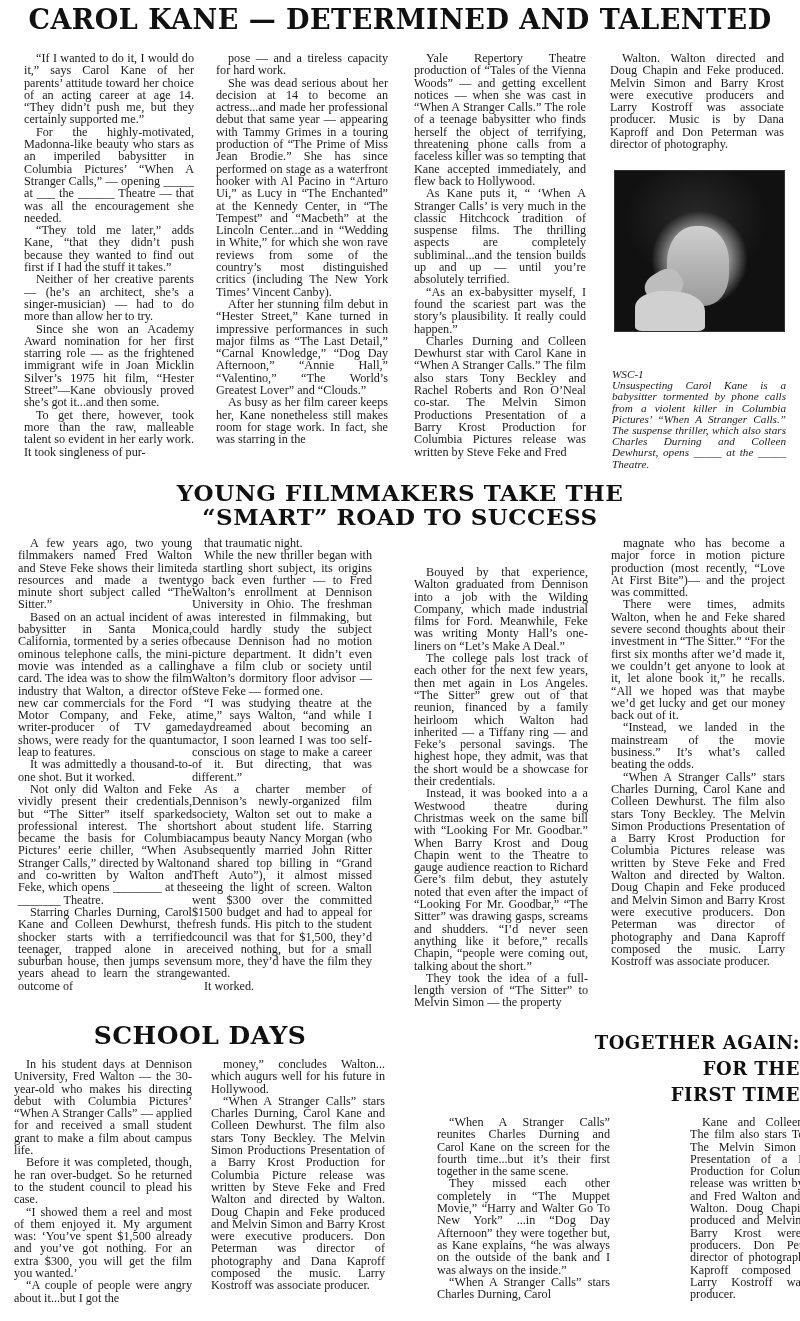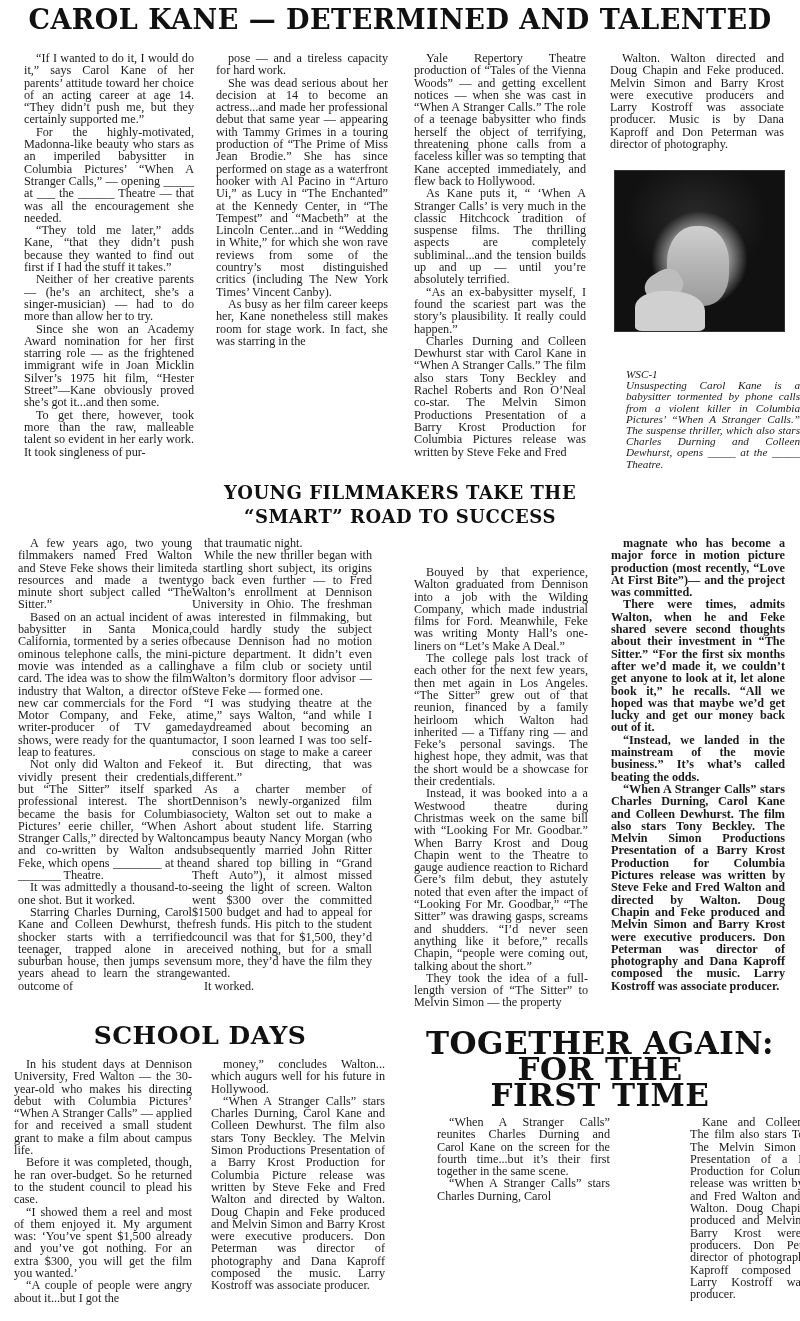--- a/index.html
+++ b/index.html
@@ -15,39 +15,40 @@
                        radial-gradient(ellipse 60% 55% at 48% 30%, #2a2a2a 0%, #111 70%),
                        #222;
            border: 1px solid #333; overflow: hidden; }
   .photo .face { position: absolute; left: 52px; top: 55px; width: 62px; height: 80px; border-radius: 45% 45% 40% 40%;
                  background: linear-gradient(#cfcfcf, #9a9a9a); }
   .photo .hand { position: absolute; left: 20px; top: 120px; width: 70px; height: 40px; border-radius: 40% 50% 10% 10%;
                  background: #d0d0d0; }
   .photo .phone { position: absolute; left: 30px; top: 100px; width: 38px; height: 30px; border-radius: 40%;
                   background: #bdbdbd; transform: rotate(-30deg); }
   .caption { position: absolute; left: 612px; top: 369px; width: 174px; font-style: italic;
-             font-size: 11.2px; line-height: 11.2px; text-align: justify; margin-left: 14px; }
+             font-size: 11.2px; line-height: 11.2px; text-align: justify; }
   .caption .code { display: block; }
 </style>
 </head>
 <body>
 
 <div class="headline" style="left:0; top:6px; width:800px; font-size:27px;">CAROL KANE — DETERMINED AND TALENTED</div>
 
 <div class="col" style="left:24px; top:52px; width:170px;">
     <p>“If I wanted to do it, I would do it,” says Carol Kane of her parents’ attitude toward her choice of an acting career at age 14. “They didn’t push me, but they certainly supported me.”</p>
     <p>For the highly-motivated, Madonna-like beauty who stars as an imperiled babysitter in Columbia Pictures’ “When A Stranger Calls,” — opening _____ at ___ the ______ Theatre — that was all the encouragement she needed.</p>
     <p>“They told me later,” adds Kane, “that they didn’t push because they wanted to find out first if I had the stuff it takes.”</p>
     <p>Neither of her creative parents — (he’s an architect, she’s a singer-musician) — had to do more than allow her to try.</p>
     <p>Since she won an Academy Award nomination for her first starring role — as the frightened immigrant wife in Joan Micklin Silver’s 1975 hit film, “Hester Street”—Kane obviously proved she’s got it...and then some.</p>
     <p>To get there, however, took more than the raw, malleable talent so evident in her early work. It took singleness of pur-</p>
   </div>
 <div class="col" style="left:216px; top:52px; width:172px;">
     <p>pose — and a tireless capacity for hard work.</p>
     <p>She was dead serious about her decision at 14 to become an actress...and made her professional debut that same year — appearing with Tammy Grimes in a touring production of “The Prime of Miss Jean Brodie.” She has since performed on stage as a waterfront hooker with Al Pacino in “Arturo Ui,” as Lucy in “The Enchanted” at the Kennedy Center, in “The Tempest” and “Macbeth” at the Lincoln Center...and in “Wedding in White,” for which she won rave reviews from some of the country’s most distinguished critics (including The New York Times’ Vincent Canby).</p>
+    <p>After her stunning film debut in “Hester Street,” Kane turned in impressive performances in such major films as “The Last Detail,” “Carnal Knowledge,” “Dog Day Afternoon,” “Annie Hall,” “Valentino,” “The World’s Greatest Lover” and “Clouds.”</p>
     <p>As busy as her film career keeps her, Kane nonetheless still makes room for stage work. In fact, she was starring in the</p>
   </div>
 <div class="col" style="left:414px; top:52px; width:172px;">
     <p>Yale Repertory Theatre production of “Tales of the Vienna Woods” — and getting excellent notices — when she was cast in “When A Stranger Calls.” The role of a teenage babysitter who finds herself the object of terrifying, threatening phone calls from a faceless killer was so tempting that Kane accepted immediately, and flew back to Hollywood.</p>
     <p>As Kane puts it, “ ‘When A Stranger Calls’ is very much in the classic Hitchcock tradition of suspense films. The thrilling aspects are completely subliminal...and the tension builds up and up — until you’re absolutely terrified.</p>
     <p>“As an ex-babysitter myself, I found the scariest part was the story’s plausibility. It really could happen.”</p>
     <p>Charles Durning and Colleen Dewhurst star with Carol Kane in “When A Stranger Calls.” The film also stars Tony Beckley and Rachel Roberts and Ron O’Neal co-star. The Melvin Simon Productions Presentation of a Barry Krost Production for Columbia Pictures release was written by Steve Feke and Fred</p>
   </div>
 <div class="col" style="left:610px; top:52px; width:174px;">
     <p>Walton. Walton directed and Doug Chapin and Feke produced. Melvin Simon and Barry Krost were executive producers and Larry Kostroff was associate producer. Music is by Dana Kaproff and Don Peterman was director of photography.</p>
@@ -56,70 +57,71 @@
 <div class="photo">
   <div class="face"></div>
   <div class="phone"></div>
   <div class="hand"></div>
 </div>
 <div class="caption">
   <span class="code">WSC-1</span>
   <span>Unsuspecting Carol Kane is a babysitter tormented by phone calls from a violent killer in Columbia Pictures’ “When A Stranger Calls.” The suspense thriller, which also stars Charles Durning and Colleen Dewhurst, opens _____ at the _____ Theatre.</span>
 </div>
 
-<div class="headline" style="left:0; top:481px; width:800px; font-size:18px; line-height:24px;">
+<div class="headline" style="left:0; top:481px; width:800px; font-size:23px; line-height:24px;">
   <div>YOUNG FILMMAKERS TAKE THE</div>
   <div>“SMART” ROAD TO SUCCESS</div>
 </div>
 
 <div class="col" style="left:18px; top:537px; width:174px;">
     <p>A few years ago, two young filmmakers named Fred Walton and Steve Feke shows their limited resources and made a twenty minute short subject called “The Sitter.”</p>
     <p>Based on an actual incident of a babysitter in Santa Monica, California, tormented by a series of ominous telephone calls, the mini-movie was intended as a calling card. The idea was to show the film industry that Walton, a director of new car commercials for the Ford Motor Company, and Feke, a writer-producer of TV game shows, were ready for the quantum leap to features.</p>
+    <p>It was admittedly a thousand-to-one shot. But it worked.</p>
     <p>Not only did Walton and Feke vividly present their credentials, but “The Sitter” itself sparked professional interest. The short became the basis for Columbia Pictures’ eerie chiller, “When A Stranger Calls,” directed by Walton and co-written by Walton and Feke, which opens ________ at the _______ Theatre.</p>
-    <p>It was admittedly a thousand-to-one shot. But it worked.</p>
     <p>Starring Charles Durning, Carol Kane and Colleen Dewhurst, the shocker starts with a terrified teenager, trapped alone in a suburban house, then jumps seven years ahead to learn the strange outcome of</p>
   </div>
 <div class="col" style="left:192px; top:537px; width:180px;">
     <p>that traumatic night.</p>
     <p>While the new thriller began with a startling short subject, its origins go back even further — to Fred Walton’s enrollment at Dennison University in Ohio. The freshman was interested in filmmaking, but could hardly study the subject because Dennison had no motion picture department. It didn’t even have a film club or society until Walton’s dormitory floor advisor — Steve Feke — formed one.</p>
     <p>“I was studying theatre at the time,” says Walton, “and while I daydreamed about becoming an actor, I soon learned I was too self-conscious on stage to make a career of it. But directing, that was different.”</p>
     <p>As a charter member of Dennison’s newly-organized film society, Walton set out to make a short about student life. Starring campus beauty Nancy Morgan (who subsequently married John Ritter and shared top billing in “Grand Theft Auto”), it almost missed seeing the light of screen. Walton went $300 over the committed $1500 budget and had to appeal for fresh funds. His pitch to the student council was that for $1,500, they’d received nothing, but for a small sum more, they’d have the film they wanted.</p>
     <p>It worked.</p>
   </div>
 <div class="col" style="left:414px; top:566px; width:174px;">
     <p>Bouyed by that experience, Walton graduated from Dennison into a job with the Wilding Company, which made industrial films for Ford. Meanwhile, Feke was writing Monty Hall’s one-liners on “Let’s Make A Deal.”</p>
     <p>The college pals lost track of each other for the next few years, then met again in Los Angeles. “The Sitter” grew out of that reunion, financed by a family heirloom which Walton had inherited — a Tiffany ring — and Feke’s personal savings. The highest hope, they admit, was that the short would be a showcase for their credentials.</p>
     <p>Instead, it was booked into a a Westwood theatre during Christmas week on the same bill with “Looking For Mr. Goodbar.” When Barry Krost and Doug Chapin went to the Theatre to gauge audience reaction to Richard Gere’s film debut, they astutely noted that even after the impact of “Looking For Mr. Goodbar,” “The Sitter” was drawing gasps, screams and shudders. “I’d never seen anything like it before,” recalls Chapin, “people were coming out, talking about the short.”</p>
     <p>They took the idea of a full-length version of “The Sitter” to Melvin Simon — the property</p>
   </div>
-<div class="col" style="left:611px; top:537px; width:174px;font-weight:bold;">
+<div class="col" style="left:611px; top:537px; width:174px;">
     <p>magnate who has become a major force in motion picture production (most recently, “Love At First Bite”)— and the project was committed.</p>
     <p>There were times, admits Walton, when he and Feke shared severe second thoughts about their investment in “The Sitter.” “For the first six months after we’d made it, we couldn’t get anyone to look at it, let alone book it,” he recalls. “All we hoped was that maybe we’d get lucky and get our money back out of it.</p>
     <p>“Instead, we landed in the mainstream of the movie business.” It’s what’s called beating the odds.</p>
     <p>“When A Stranger Calls” stars Charles Durning, Carol Kane and Colleen Dewhurst. The film also stars Tony Beckley. The Melvin Simon Productions Presentation of a Barry Krost Production for Columbia Pictures release was written by Steve Feke and Fred Walton and directed by Walton. Doug Chapin and Feke produced and Melvin Simon and Barry Krost were executive producers. Don Peterman was director of photography and Dana Kaproff composed the music. Larry Kostroff was associate producer.</p>
   </div>
 
 <div class="headline" style="left:0; top:1023px; width:400px; font-size:25px;">SCHOOL DAYS</div>
 
 <div class="col" style="left:14px; top:1058px; width:178px;">
     <p>In his student days at Dennison University, Fred Walton — the 30-year-old who makes his directing debut with Columbia Pictures’ “When A Stranger Calls” — applied for and received a small student grant to make a film about campus life.</p>
     <p>Before it was completed, though, he ran over-budget. So he returned to the student council to plead his case.</p>
     <p>“I showed them a reel and most of them enjoyed it. My argument was: ‘You’ve spent $1,500 already and you’ve got nothing. For an extra $300, you will get the film you wanted.’</p>
     <p>“A couple of people were angry about it...but I got the</p>
   </div>
 <div class="col" style="left:211px; top:1058px; width:174px;">
     <p>money,” concludes Walton... which augurs well for his future in Hollywood.</p>
     <p>“When A Stranger Calls” stars Charles Durning, Carol Kane and Colleen Dewhurst. The film also stars Tony Beckley. The Melvin Simon Productions Presentation of a Barry Krost Production for Columbia Picture release was written by Steve Feke and Fred Walton and directed by Walton. Doug Chapin and Feke produced and Melvin Simon and Barry Krost were executive producers. Don Peterman was director of photography and Dana Kaproff composed the music. Larry Kostroff was associate producer.</p>
   </div>
 
-<div class="headline" style="left:400px; top:1030px; width:400px; font-size:31px; line-height:26px;">
+<div class="headline" style="left:400px; top:1030px; width:400px; font-size:18px; line-height:26px;text-align:right;">
   <div>TOGETHER AGAIN:</div>
   <div>FOR THE</div>
   <div>FIRST TIME</div>
 </div>
 
 <div class="col" style="left:413px; top:1116px; width:173px;margin-left:24px;">
     <p>“When A Stranger Calls” reunites Charles Durning and Carol Kane on the screen for the fourth time...but it’s their first together in the same scene.</p>
+    <p>They missed each other completely in “The Muppet Movie,” “Harry and Walter Go To New York” ...in “Dog Day Afternoon” they were together but, as Kane explains, “he was always on the outside of the bank and I was always on the inside.”</p>
     <p>“When A Stranger Calls” stars Charles Durning, Carol</p>
   </div>
 <div class="col" style="left:644px; top:1116px; width:174px;margin-left:46px;">
     <p>Kane and Colleen Dewhurst. The film also stars Tony Beckley. The Melvin Simon Productions Presentation of a Barry Krost Production for Columbia Pictures release was written by Steve Feke and Fred Walton and directed by Walton. Doug Chapin and Feke produced and Melvin Simon and Barry Krost were executive producers. Don Peterman was director of photography and Dana Kaproff composed the music. Larry Kostroff was associate producer.</p>
   </div>
 
 </body></html>

